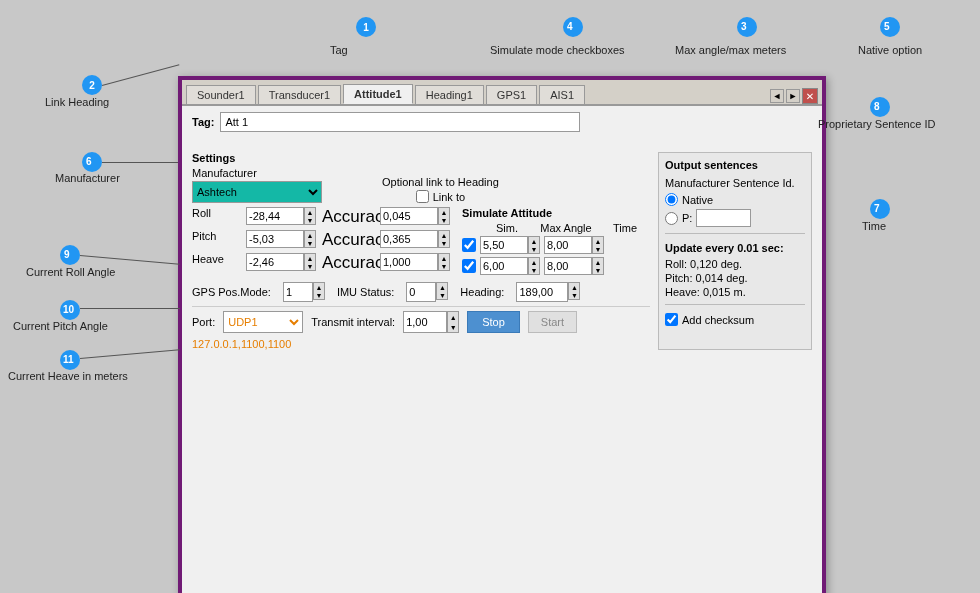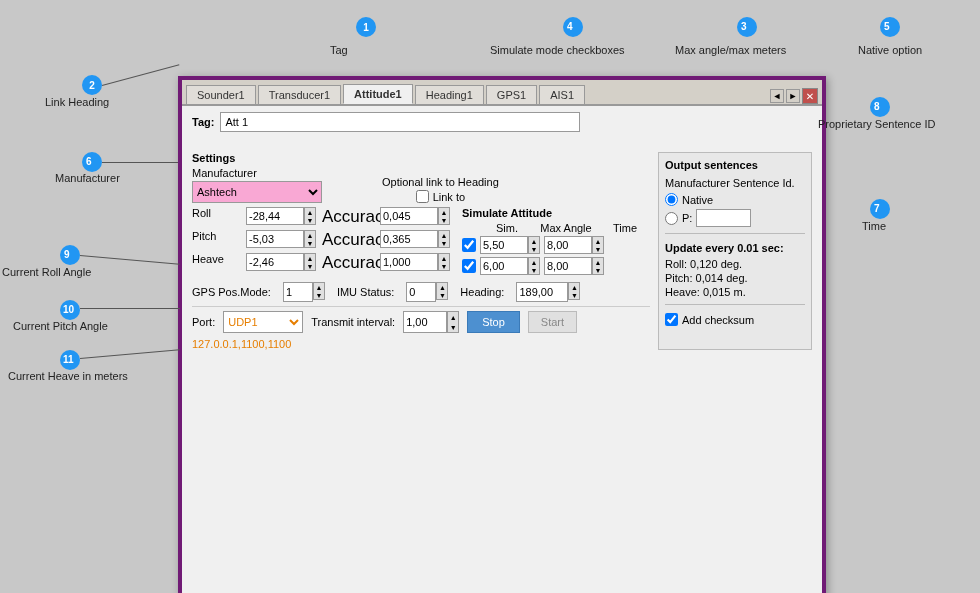--- a/index.html
+++ b/index.html
@@ -166,21 +166,21 @@
     .manufacturer-group label {
       display: block;
       font-size: 11px;
       margin-bottom: 2px;
     }
     select.manufacturer-select {
       width: 130px;
       height: 22px;
       font-size: 11px;
       border: 1px solid #999;
-      background: #f9a8d4;
+      background: #14b8a6;
     }
     .link-to-group {
       display: flex;
       align-items: center;
       gap: 4px;
     }
     .link-to-group label {
       font-size: 11px;
     }
 
@@ -398,21 +398,21 @@
 <div class="annotation-bubble" style="left:870px;top:199px;"></div>
 <span style="position:absolute;left:874px;top:203px;color:white;font-size:10px;font-weight:bold;z-index:101;">7</span>
 <div class="annotation-label" style="left:862px;top:220px;">Time</div>
 
 <div class="annotation-bubble" style="left:870px;top:97px;"></div>
 <span style="position:absolute;left:874px;top:101px;color:white;font-size:10px;font-weight:bold;z-index:101;">8</span>
 <div class="annotation-label" style="left:818px;top:118px;">Proprietary Sentence ID</div>
 
 <div class="annotation-bubble" style="left:60px;top:245px;"></div>
 <span style="position:absolute;left:64px;top:249px;color:white;font-size:10px;font-weight:bold;z-index:101;">9</span>
-<div class="annotation-label" style="left:2px;top:266px;text-align:center;">Current Roll Angle</div>
+<div class="annotation-label" style="left:26px;top:266px;text-align:center;">Current Roll Angle</div>
 
 <div class="annotation-bubble" style="left:60px;top:300px;"></div>
 <span style="position:absolute;left:63px;top:304px;color:white;font-size:10px;font-weight:bold;z-index:101;">10</span>
 <div class="annotation-label" style="left:13px;top:320px;">Current Pitch Angle</div>
 
 <div class="annotation-bubble" style="left:60px;top:350px;"></div>
 <span style="position:absolute;left:63px;top:354px;color:white;font-size:10px;font-weight:bold;z-index:101;">11</span>
 <div class="annotation-label" style="left:8px;top:370px;">Current Heave in meters</div>
 
 <div style="position:absolute;left:102px;top:85px;width:80px;height:1px;background:#555;z-index:90;transform:rotate(-15deg);transform-origin:left center;"></div>

